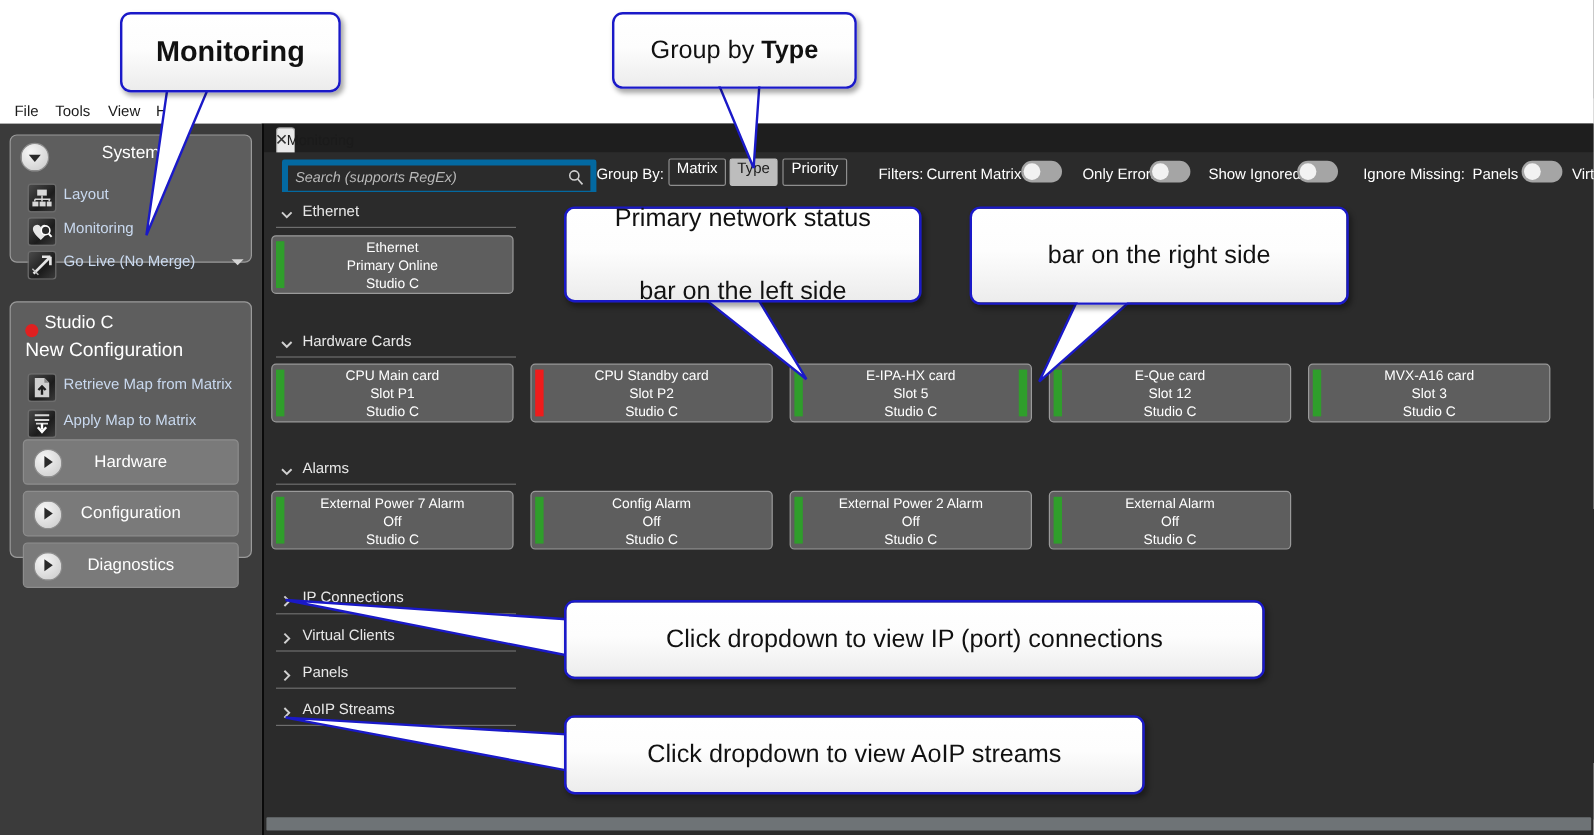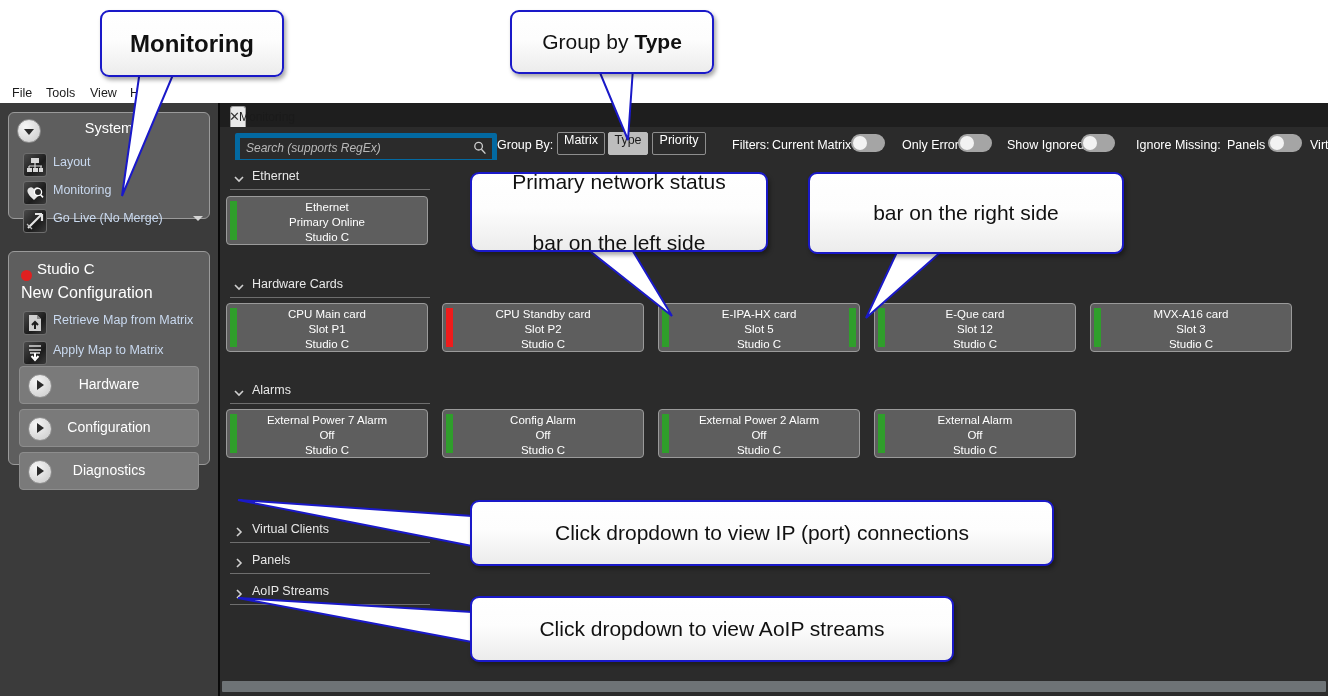--- a/index.html
+++ b/index.html
@@ -322,20 +322,27 @@
         <div class="ln l2">Off</div>
         <div class="ln l3">Studio C</div>
       </div>
       <div class="card" style="left:654px;top:249px;width:200px">
         <div class="bar l" style="background:#2f9e2b"></div>
         <div class="ln l1">External Alarm</div>
         <div class="ln l2">Off</div>
         <div class="ln l3">Studio C</div>
       </div>
 
+      <div class="grouphdr" style="left:6px;top:330px;width:204px">
+        <svg class="arrow" viewBox="0 0 10 10">
+            <path d="M3 1 L7 5 L3 9" fill="none" stroke="#d0d0d0" stroke-width="1.6"></path>
+          </svg>
+        <div class="gname">IP Connections</div>
+        <div class="rule" style="width:200px"></div>
+      </div>
       <div class="grouphdr" style="left:6px;top:361px;width:204px">
         <svg class="arrow" viewBox="0 0 10 10">
             <path d="M3 1 L7 5 L3 9" fill="none" stroke="#d0d0d0" stroke-width="1.6"></path>
           </svg>
         <div class="gname">Virtual Clients</div>
         <div class="rule" style="width:200px"></div>
       </div>
       <div class="grouphdr" style="left:6px;top:392px;width:204px">
         <svg class="arrow" viewBox="0 0 10 10">
             <path d="M3 1 L7 5 L3 9" fill="none" stroke="#d0d0d0" stroke-width="1.6"></path>

